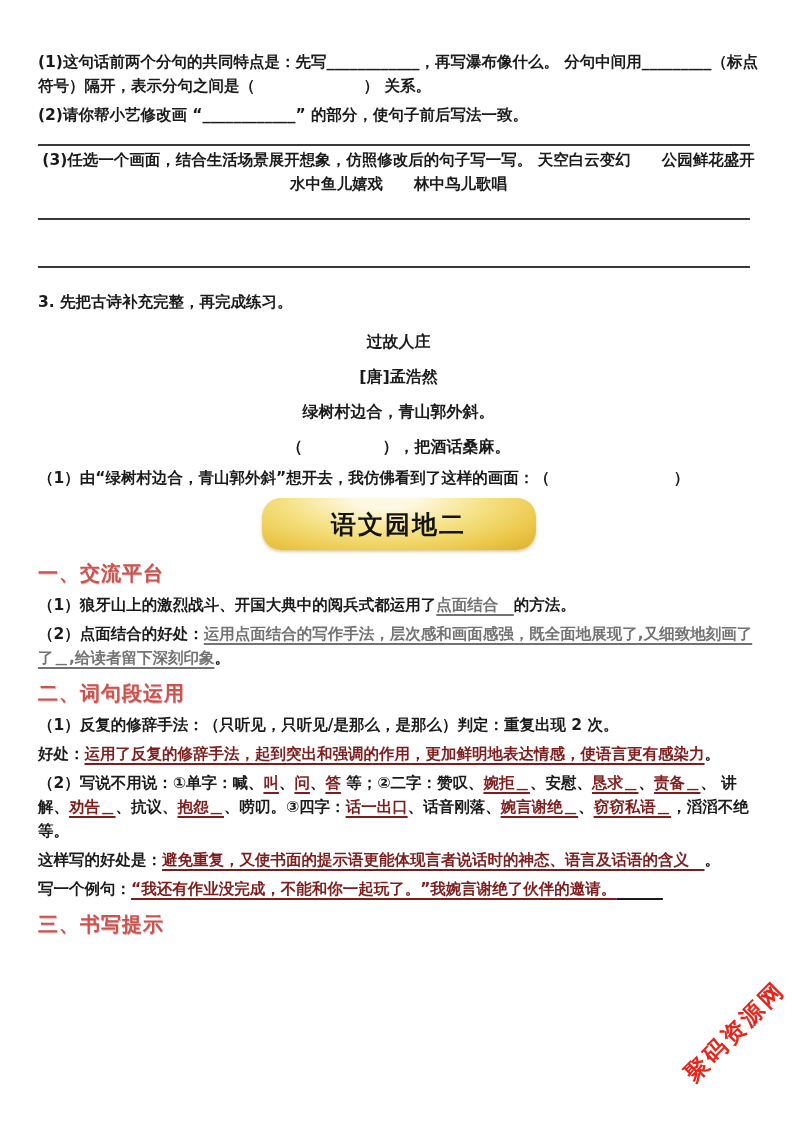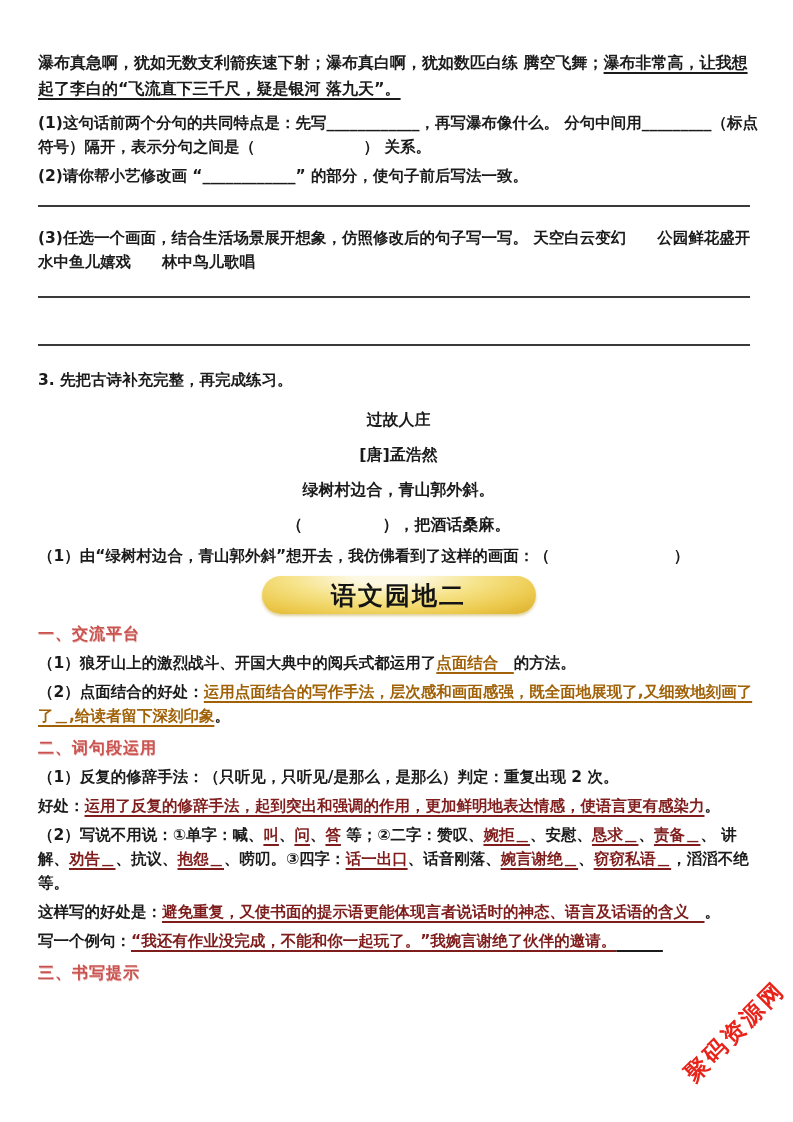--- a/index.html
+++ b/index.html
@@ -7,67 +7,66 @@
   body {
     width:793px; height:1122px; position:relative; overflow:hidden;
     font-family:"DejaVu Sans","Liberation Sans",sans-serif;
     color:#1b1b1b; font-weight:600;
   }
   .page { padding:50px 34px 20px 38px; position:relative; }
 
   .intro { font-size:16px; line-height:26px; margin-bottom:9px; }
   .q { font-size:15.5px; line-height:24px; margin-bottom:5px; }
   .u { text-decoration:underline; text-decoration-thickness:1.5px; text-underline-offset:4px; }
-  .red { color:#a16207; }
+  .red { color:#737373; }
   .blue { color:#7f1d1d; }
   .purple { color:#8e6cbe; }
 
   .ansline { border-top:2px solid #3a3a3a; height:0; width:712px; }
   .gap-before { margin-top:17px; }
   .gap-mid { margin-top:22px; }
   .gap-big { margin-top:46px; }
 
   .poem-prompt { margin-top:22px; margin-bottom:16px; }
   .poem { text-align:center; font-size:16px; line-height:23px; margin-bottom:8px; }
   .poem div { margin-bottom:1px;margin-top:12px; }
   .poem-title { font-weight:700; }
 
   .badge {
-    width:274px; height:38px; margin:8px auto 10px auto;
+    width:274px; height:52px; margin:8px auto 10px auto;
     border-radius:19px; display:flex; align-items:center; justify-content:center;
     background: radial-gradient(ellipse at 45% 0%, #fdf8e2 15%, #f6e389 45%, #ecca4e 75%, #dcae2b 100%);
     box-shadow: 0 2px 3px rgba(180,150,40,.45);
   }
   .badge span { font-size:25px; font-weight:700; color:#141414; letter-spacing:2px; }
 
   .sec {
-    font-size:16px; font-weight:700; color:#c9534f; letter-spacing:1px;
+    font-size:20px; font-weight:700; color:#c9534f; letter-spacing:1px;
     margin:10px 0 6px 0; text-shadow:0.5px 0.5px 0 rgba(201,83,79,.45);
   }
 
   .watermark {
     position:absolute; left:664px; top:1002px; width:170px;
     transform:rotate(-45deg); transform-origin:center;
     color:#e8231a; font-size:23px; font-weight:700; letter-spacing:3px;
     white-space:nowrap;
   }
 </style>
 </head>
 <body>
 
 <div class="page">
 
-  <p class="intro"><span>瀑布真急啊，犹如无数支利箭疾速下射；瀑布真白啊，犹如数匹白练 腾空飞舞；</span><span class="u">瀑布非常高，让我想起了李白的“飞流直下三千尺，疑是银河 落九天”。</span></p>
 
   <p class="q"><span>(1)这句话前两个分句的共同特点是：先写____________，再写瀑布像什么。 分句中间用_________（标点符号）隔开，表示分句之间是（　　　　　　　） 关系。</span></p>
   <p class="q"><span>(2)请你帮小艺修改画 “____________” 的部分，使句子前后写法一致。</span></p>
 
   <div class="ansline gap-before"></div>
 
-  <p class="q" style="margin-top:19px;"><span>(3)任选一个画面，结合生活场景展开想象，仿照修改后的句子写一写。 天空白云变幻　　公园鲜花盛开　　水中鱼儿嬉戏　　林中鸟儿歌唱</span></p>
+  <p class="q" style="margin-top:2px;text-align:center;"><span>(3)任选一个画面，结合生活场景展开想象，仿照修改后的句子写一写。 天空白云变幻　　公园鲜花盛开　　水中鱼儿嬉戏　　林中鸟儿歌唱</span></p>
 
   <div class="ansline gap-mid"></div>
   <div class="ansline gap-big"></div>
 
   <p class="q poem-prompt">3. 先把古诗补充完整，再完成练习。</p>
 
   <div class="poem">
     <div class="poem-title">过故人庄</div>
     <div class="poem-author">[唐]孟浩然</div>
     <div class="poem-line">绿树村边合，青山郭外斜。</div>

